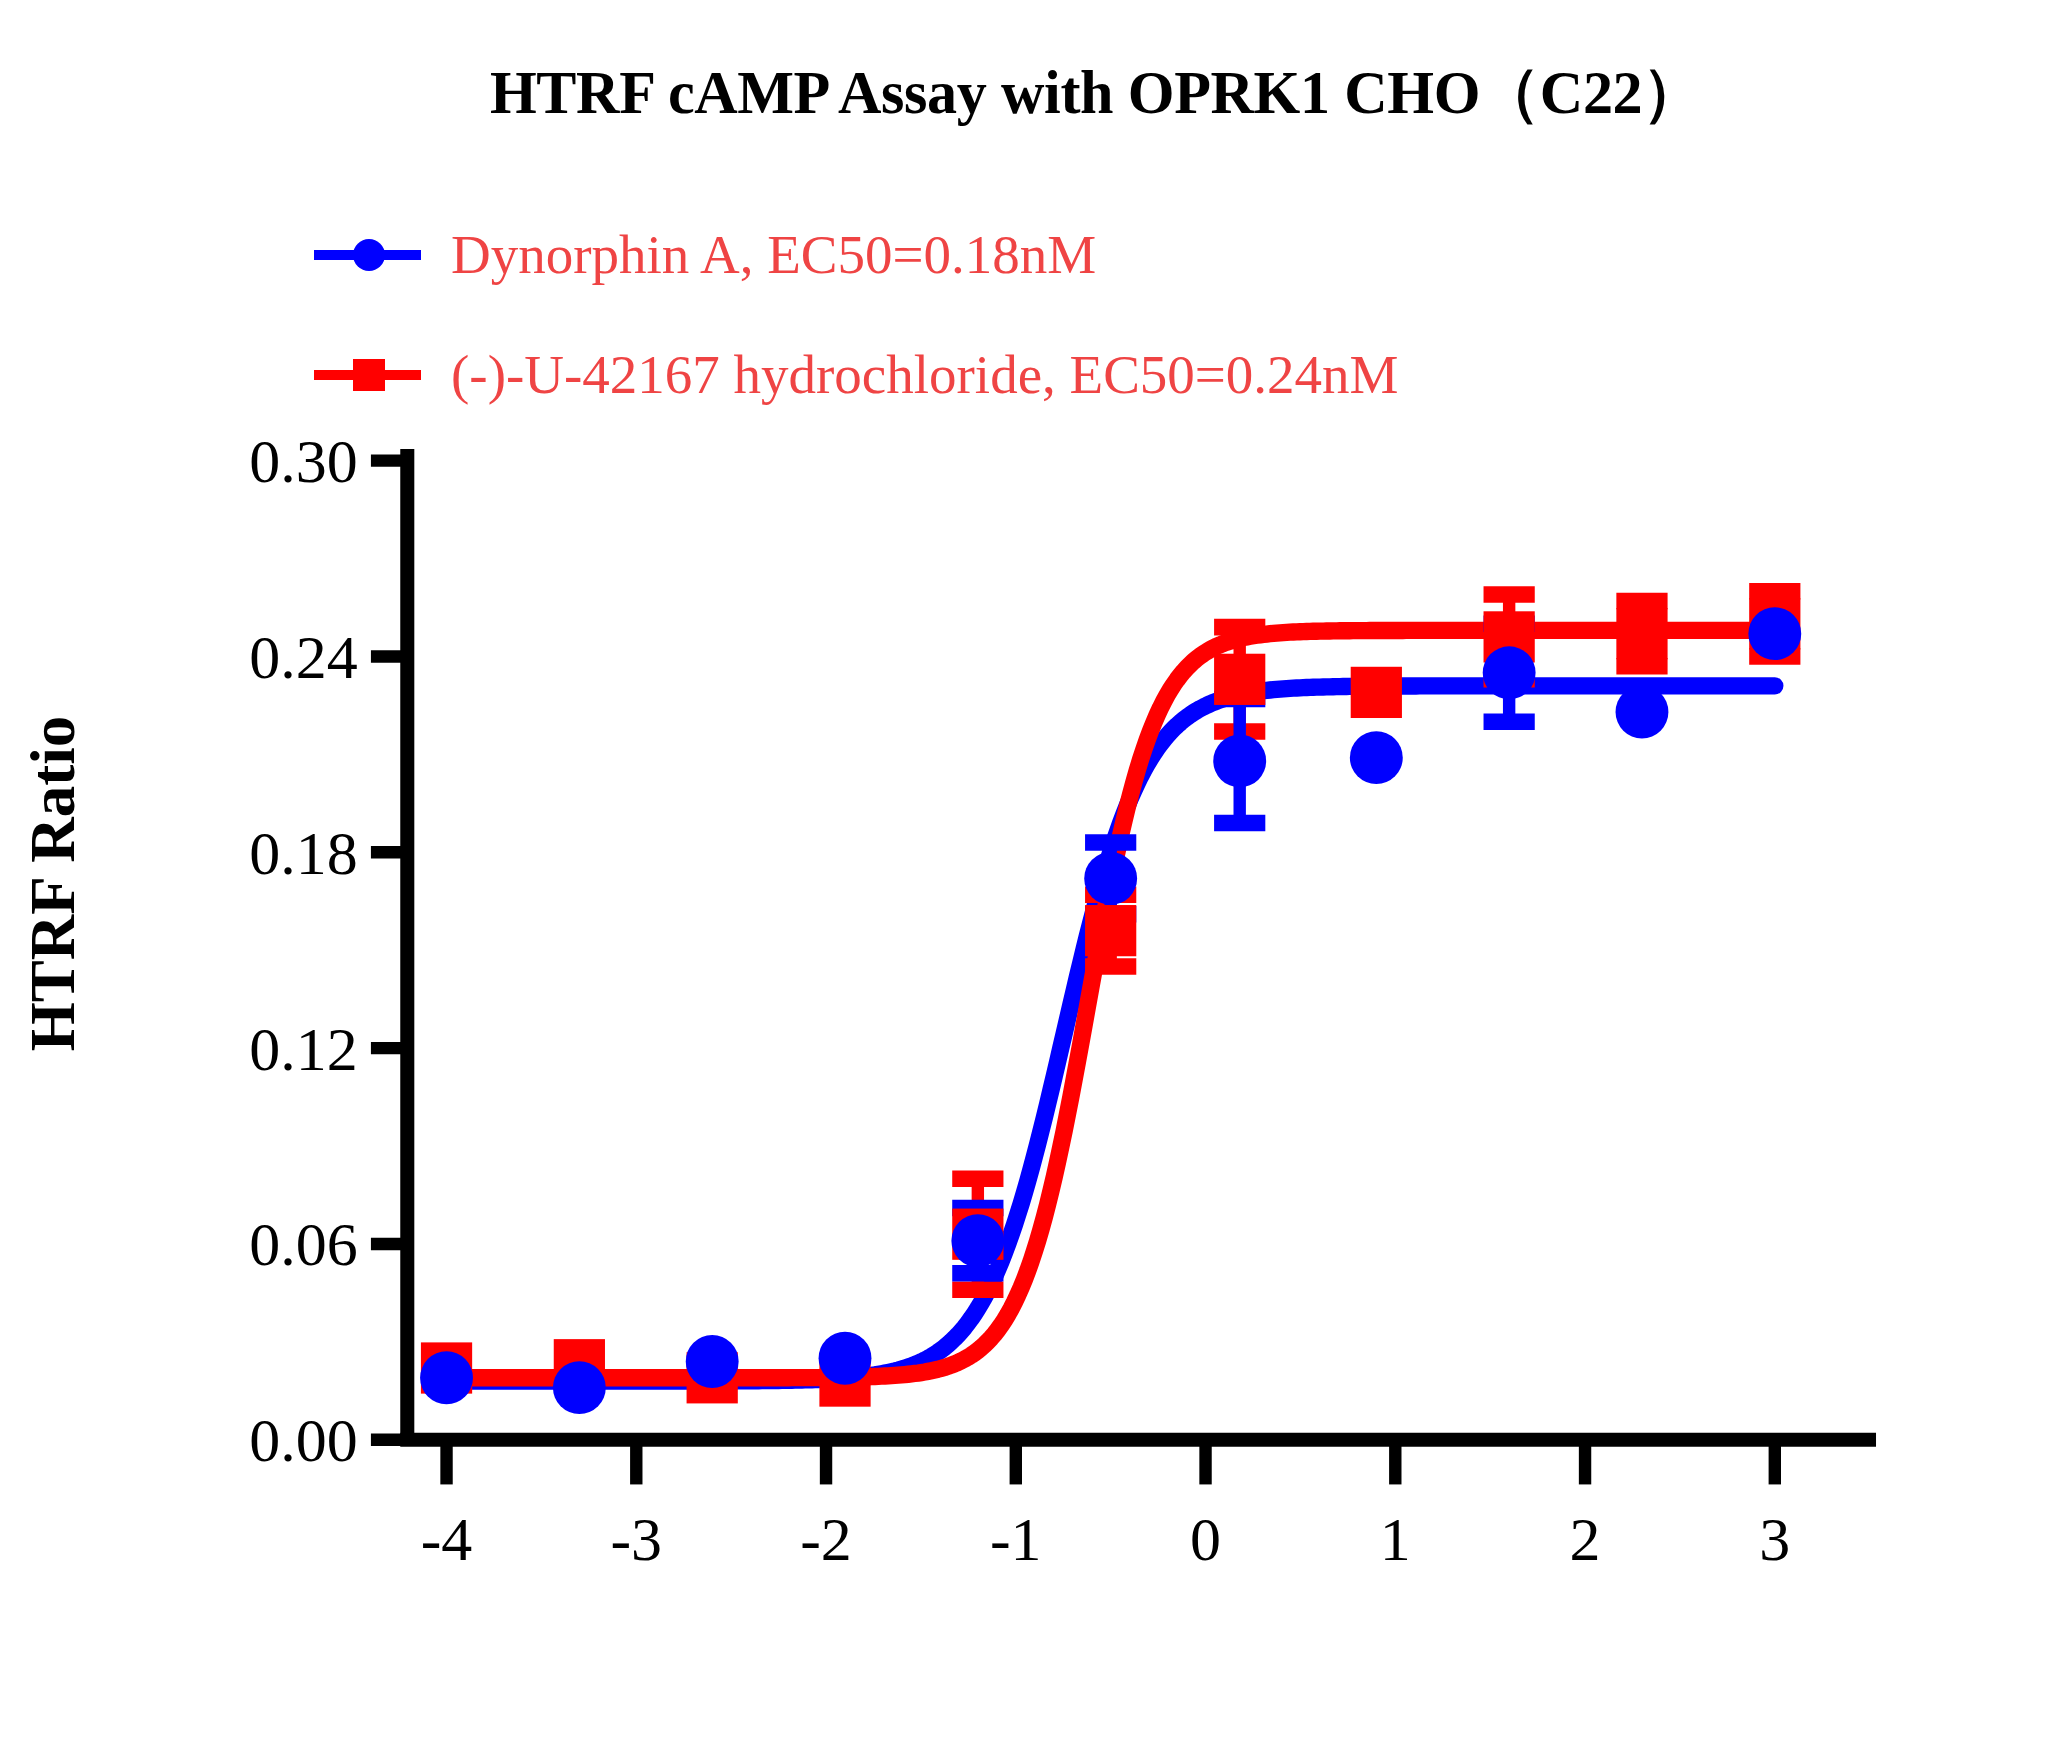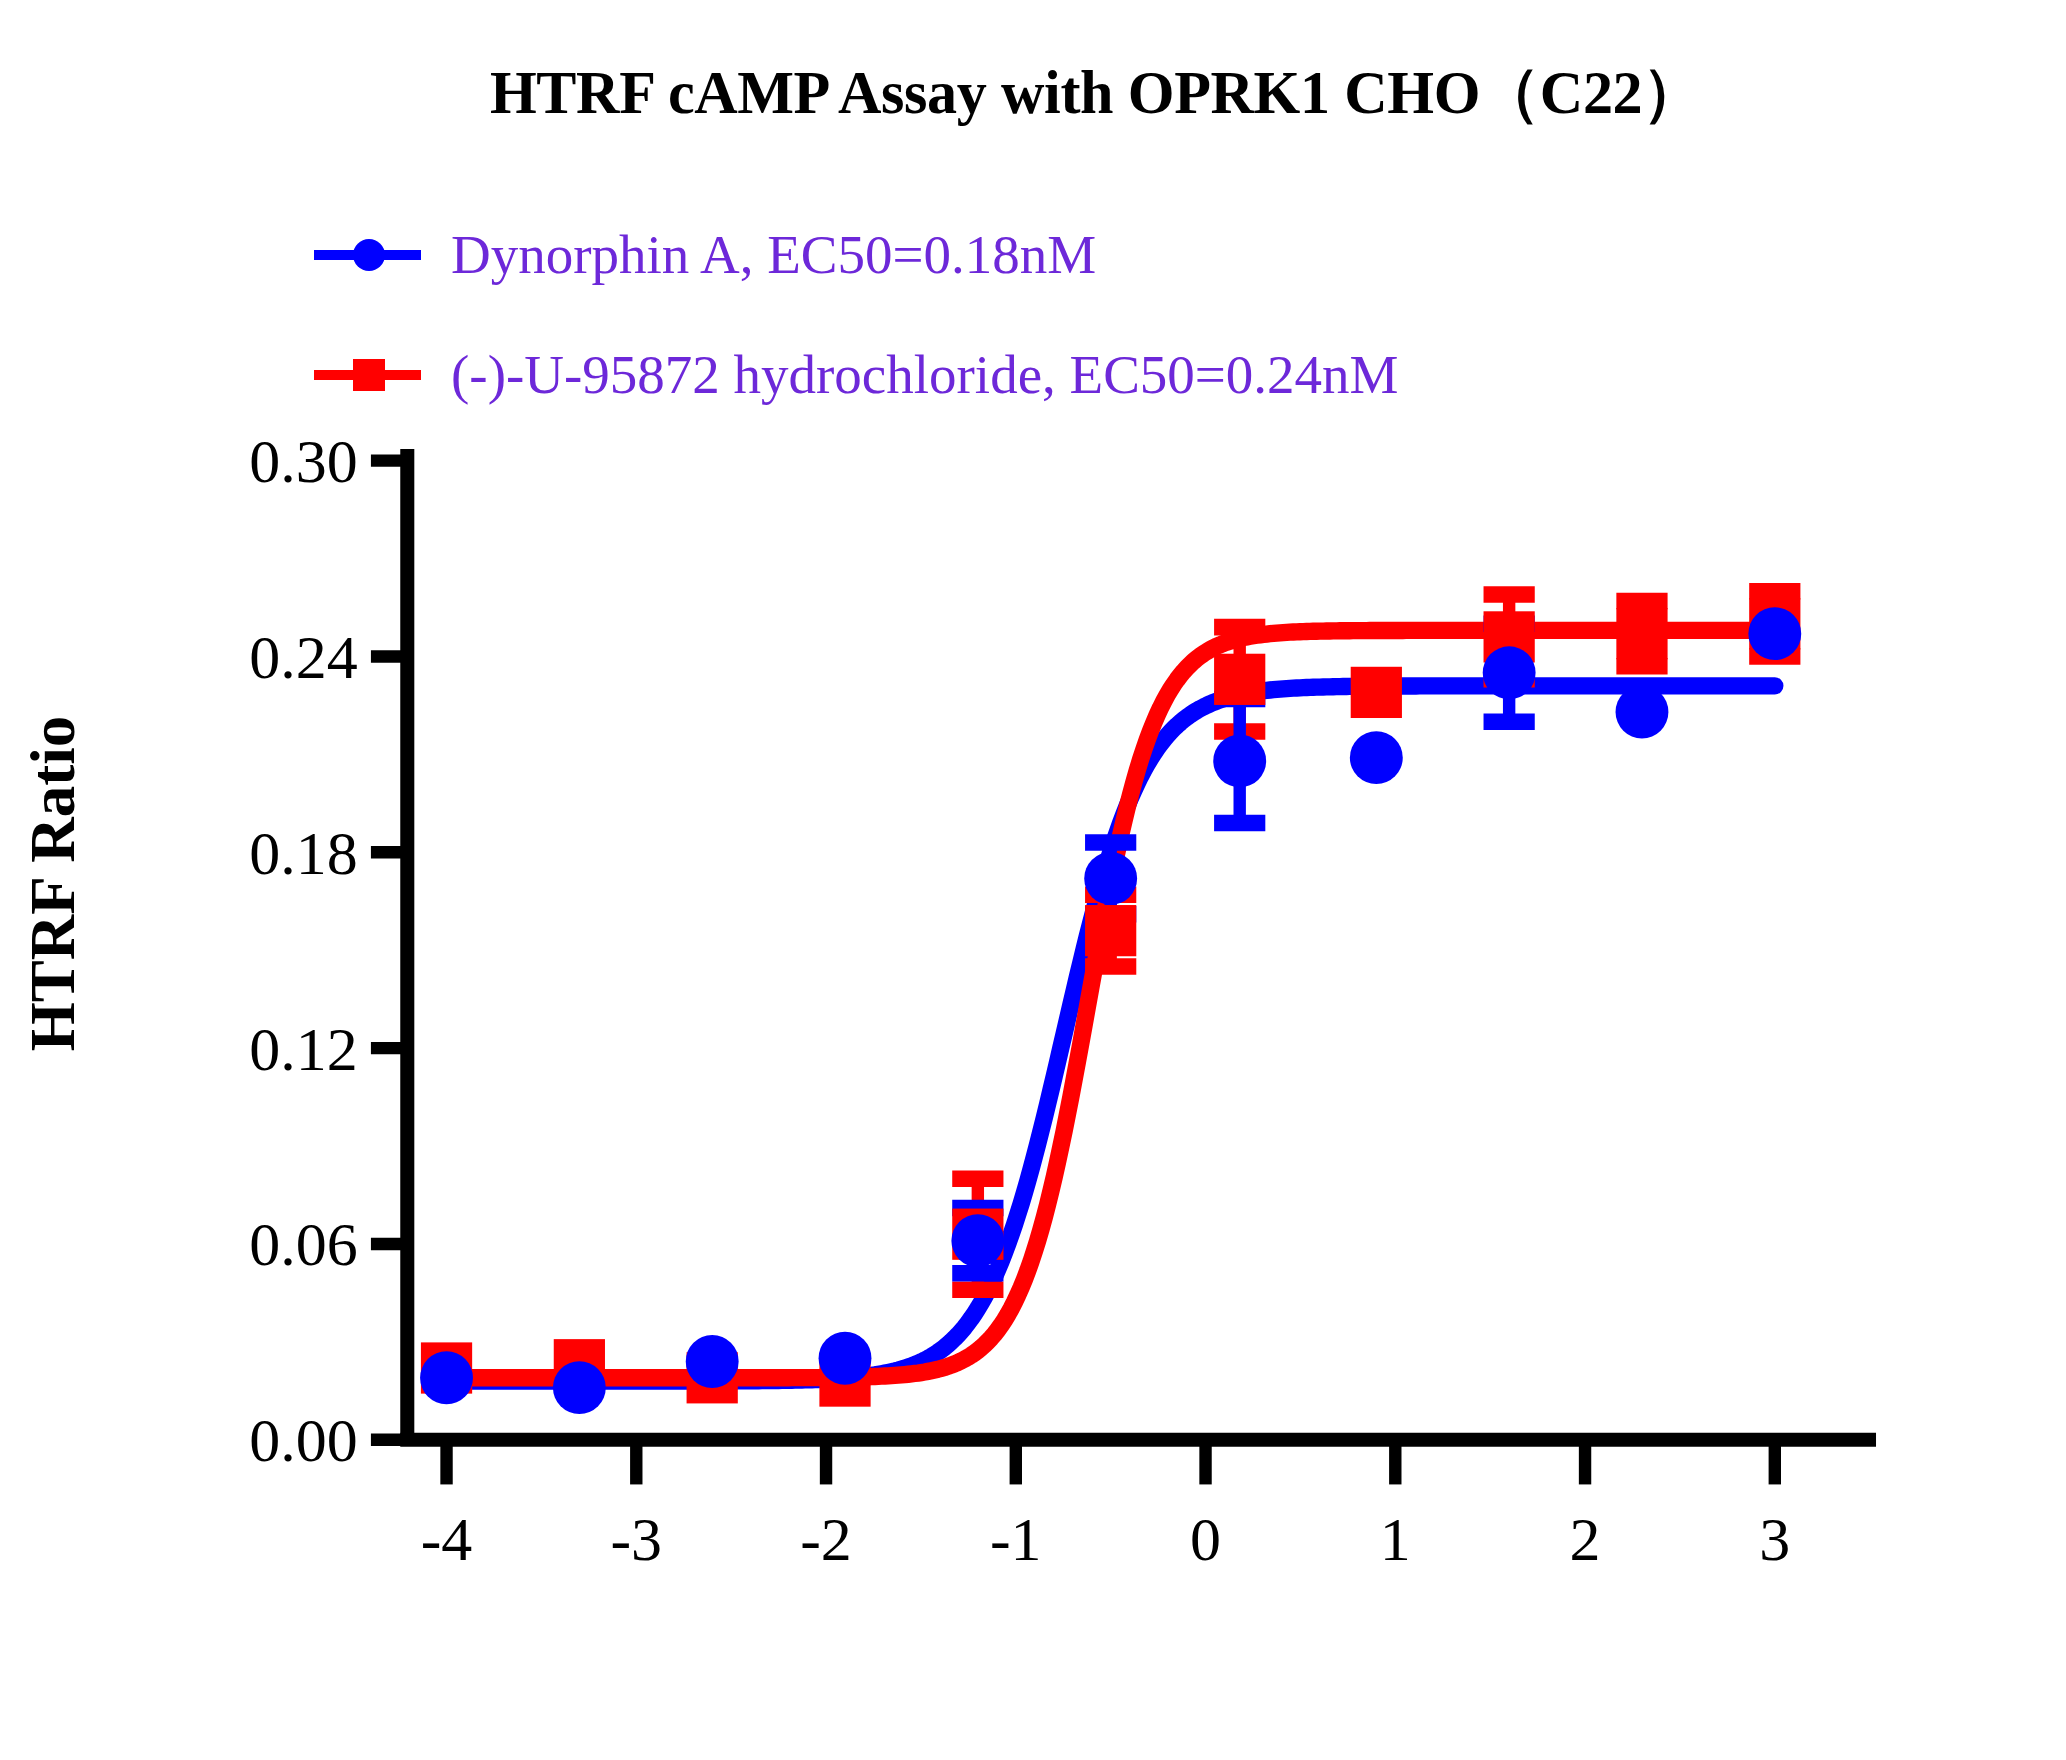--- a/index.html
+++ b/index.html
@@ -17,21 +17,21 @@
 
   .legend{position:absolute;left:314px;top:215px;width:1736px;}
   .legend-row{display:flex;align-items:center;height:79px;}
   .legend-row + .legend-row{margin-top:41px;}
   .legend-key{position:relative;width:107px;height:41px;flex:0 0 107px;}
   .legend-key .kline{position:absolute;left:0;top:15.7px;width:107px;height:10.7px;}
   .legend-key .kmark{position:absolute;left:39px;top:5px;width:32px;height:32px;}
   .kmark.circle{border-radius:50%;}
   .legend-label{
     font-family:"Liberation Serif",serif;
-    font-size:55px;color:#6d28d9;white-space:nowrap;
+    font-size:55px;color:#ef4444;white-space:nowrap;
     margin-left:30px;line-height:1;
   }
 
   .ylabel{
     position:absolute;left:-153px;top:847px;width:413px;
     text-align:center;
     font-family:"Liberation Serif",serif;font-weight:700;font-size:63px;color:#000;
     transform:rotate(-90deg);transform-origin:center center;white-space:nowrap;
   }
   .xlabel{
@@ -57,21 +57,21 @@
         <span class="kline" style="background:#0000ff"></span>
         <span class="kmark circle" style="background:#0000ff"></span>
       </span>
       <span class="legend-label">Dynorphin A,  EC50=0.18nM</span>
     </div>
     <div class="legend-row">
       <span class="legend-key">
         <span class="kline" style="background:#ff0000"></span>
         <span class="kmark" style="background:#ff0000"></span>
       </span>
-      <span class="legend-label">(-)-U-95872 hydrochloride,  EC50=0.24nM</span>
+      <span class="legend-label">(-)-U-42167 hydrochloride,  EC50=0.24nM</span>
     </div>
   </div>
 
   <div class="ylabel">HTRF Ratio</div>
 
   <svg class="plot" id="plot-svg" viewBox="0 0 5304 4260">
     <g id="axis-layer">
         <line x1="985" y1="1087" x2="985" y2="3485" stroke="#000" stroke-width="34"></line>
         <line x1="968" y1="3485" x2="4540" y2="3485" stroke="#000" stroke-width="34"></line>
         <line x1="897" y1="3485" x2="985" y2="3485" stroke="#000" stroke-width="30"></line>

